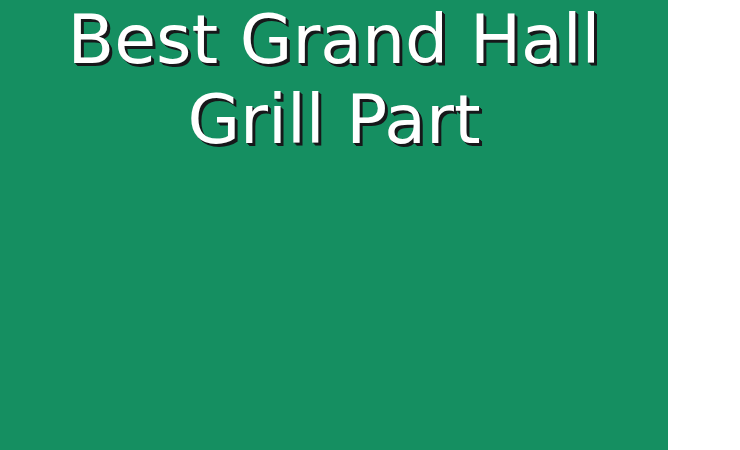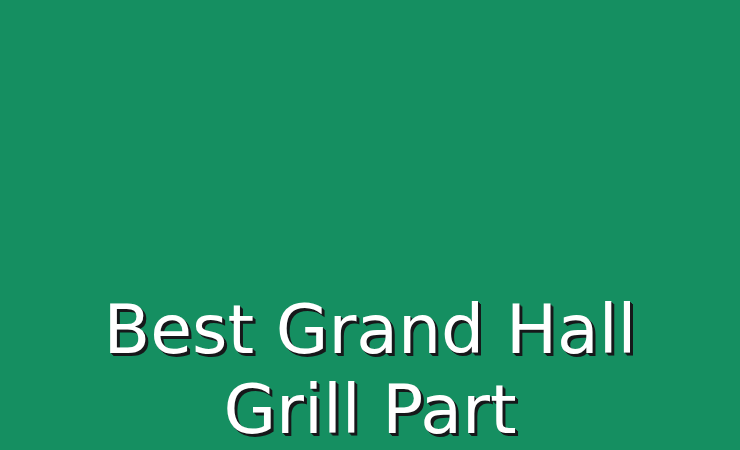--- a/index.html
+++ b/index.html
@@ -11,24 +11,24 @@
   body {
     width: 740px;
     height: 450px;
     overflow: hidden;
     font-family: "DejaVu Sans", sans-serif;
   }
 
   #placeholder-banner {
     position: relative;
     box-sizing: border-box;
-    width: 740px;
+    width: 668px;
     height: 450px;
     display: flex;
-    align-items: flex-end;
+    align-items: flex-start;
     justify-content: center;
     background-color: #158f61;
   }
 
   #banner-title {
     margin: 0;
     padding: 0 20px;
     width: 100%;
     box-sizing: border-box;
     text-align: center;

